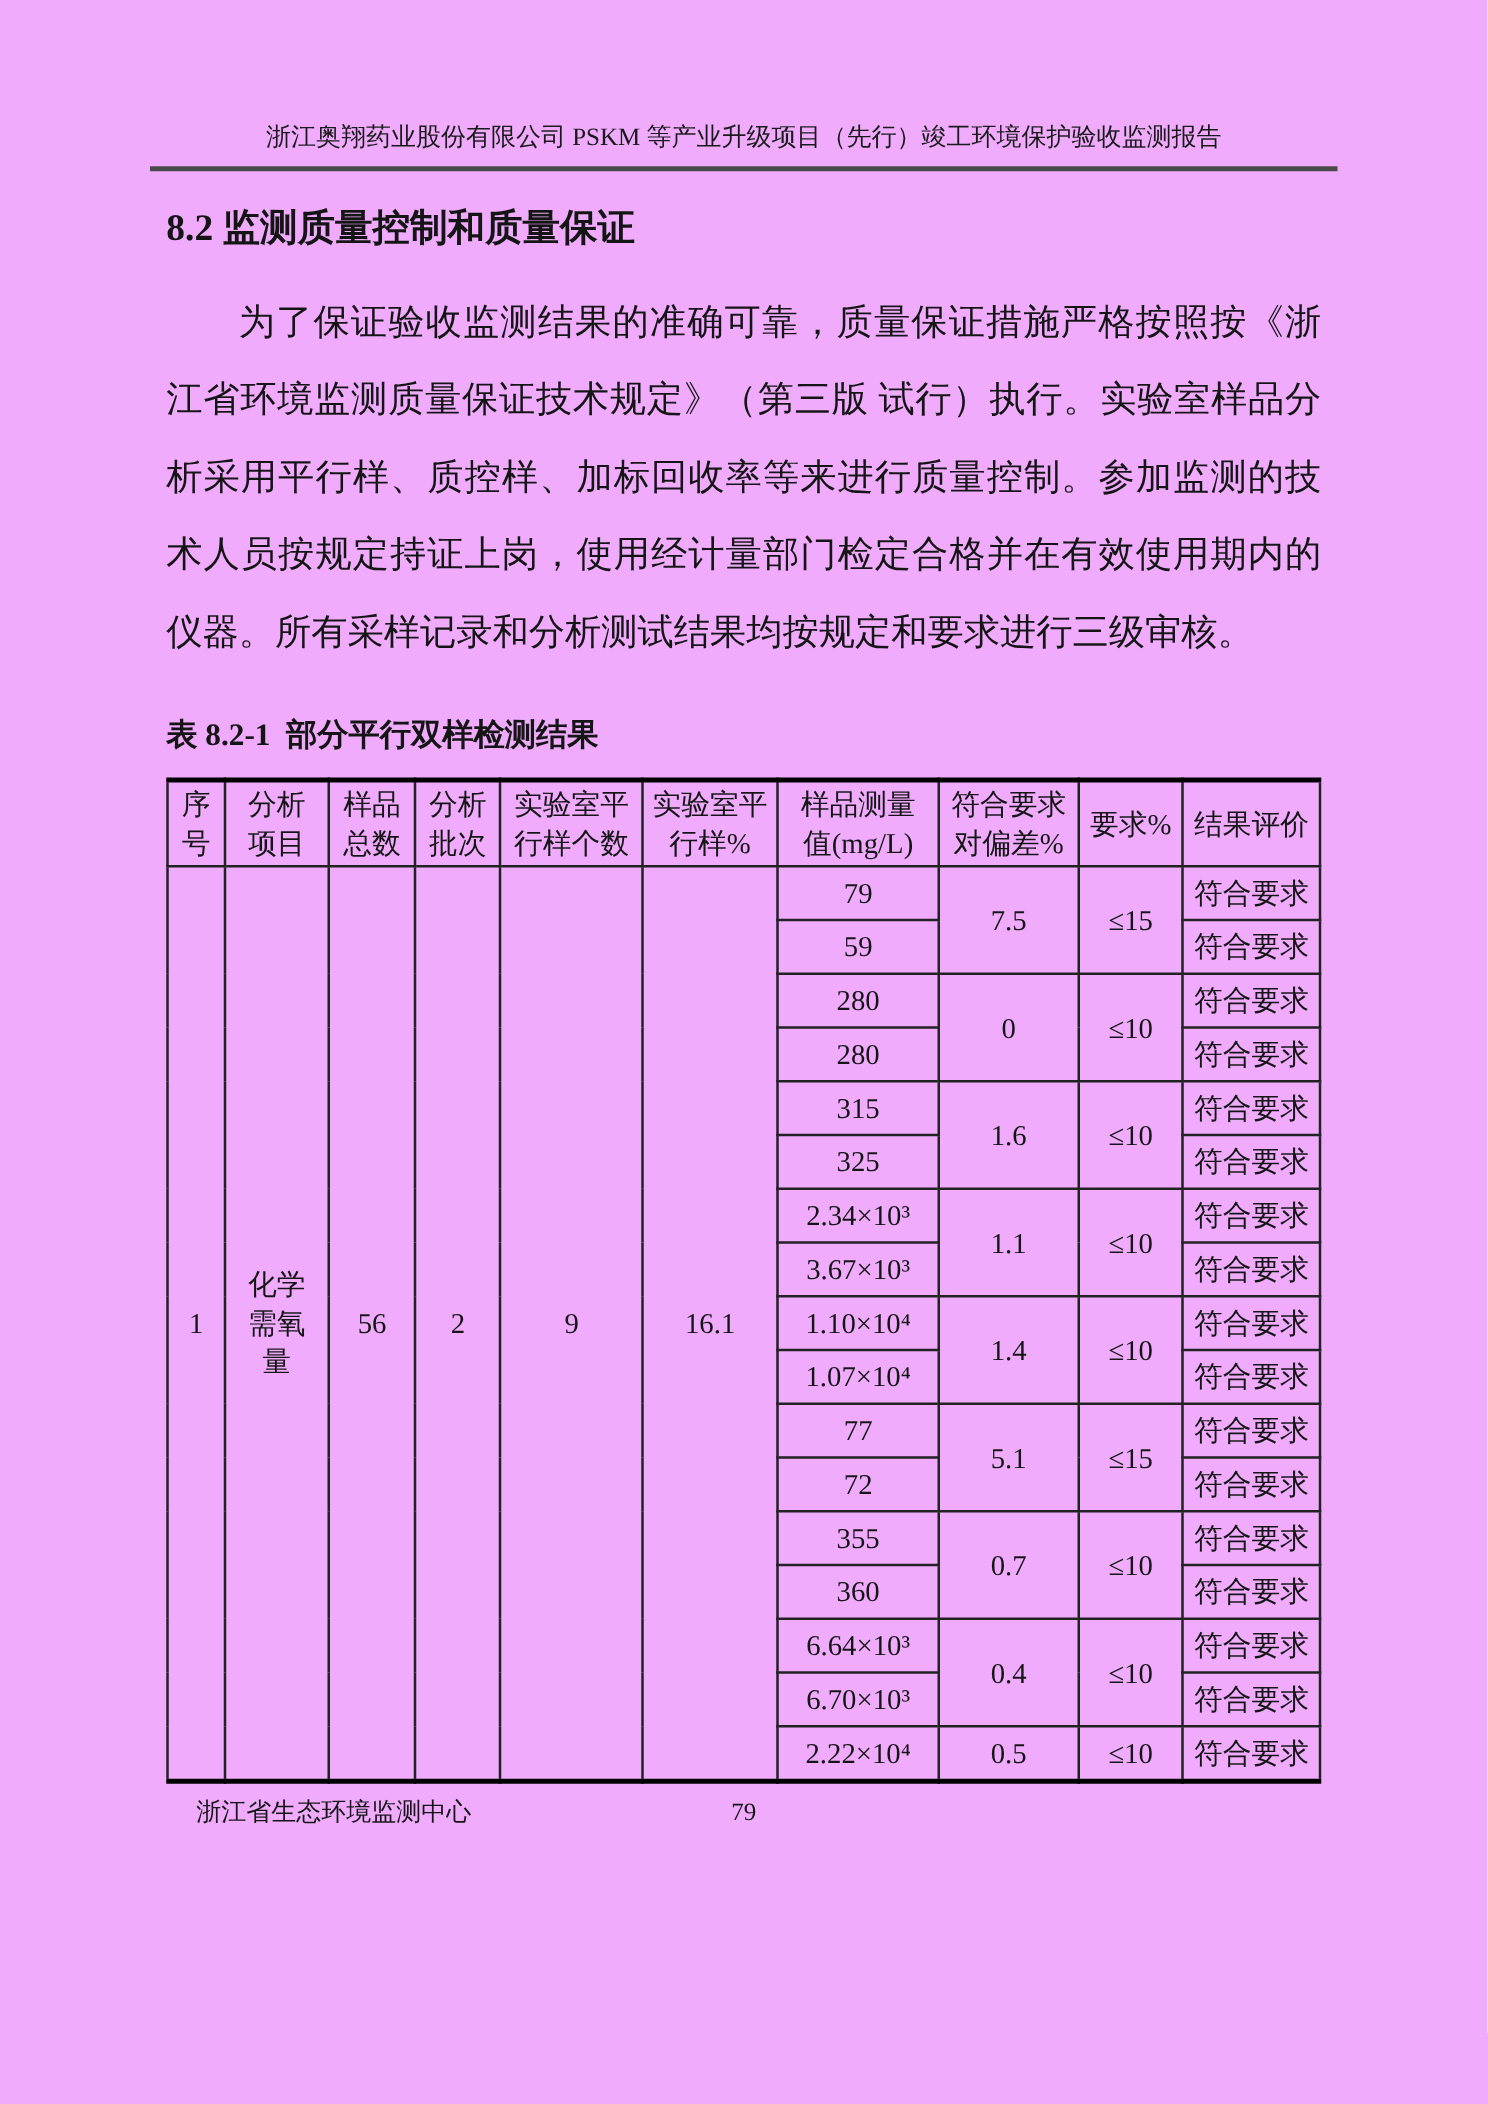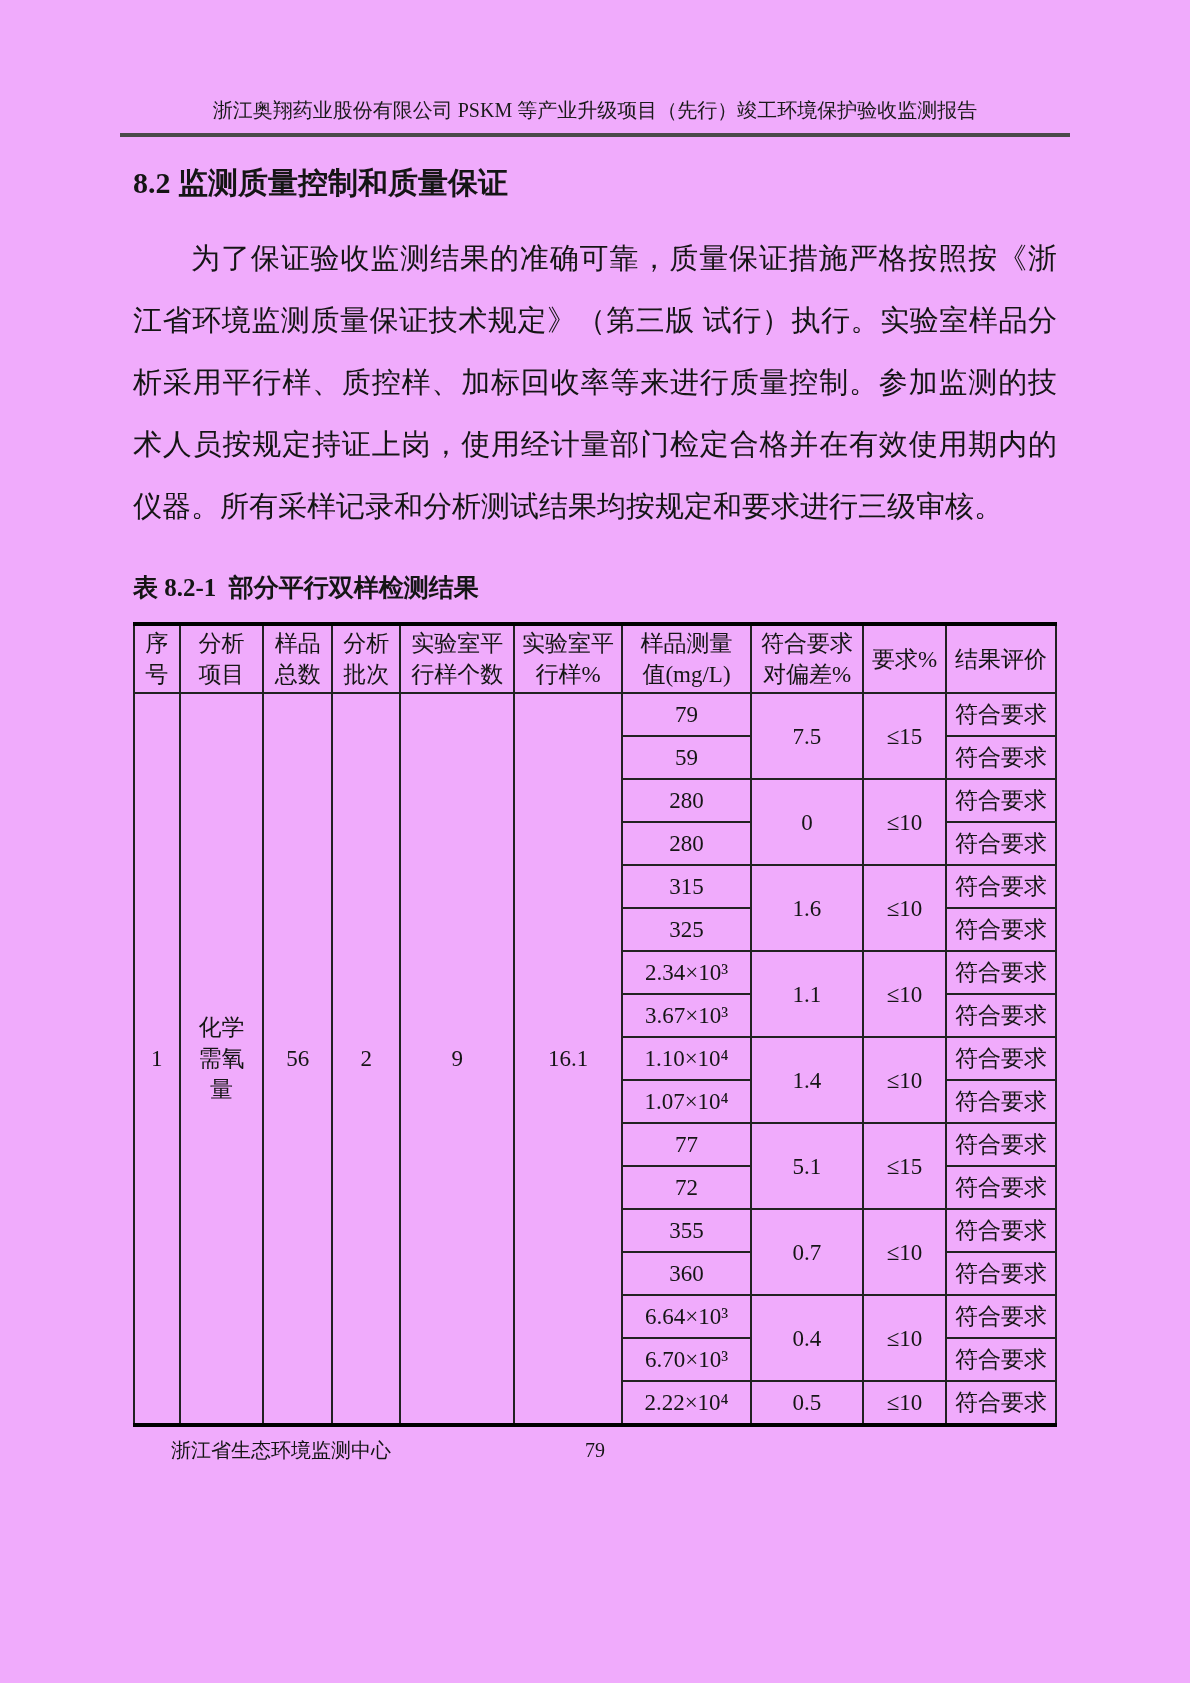--- a/index.html
+++ b/index.html
@@ -82,21 +82,21 @@
   }
   .doc-footer {
     position: relative;
     margin-top: 8px;
     height: 30px;
     font-size: 20px;
     line-height: 30px;
   }
   .footer-org {
     position: absolute;
-    left: 38px;
+    left: 24px;
     top: 0;
     text-align: center;
   }
   .footer-page-number {
     position: absolute;
     left: 50%;
     transform: translateX(-50%);
     top: 0;
   }
 </style>

